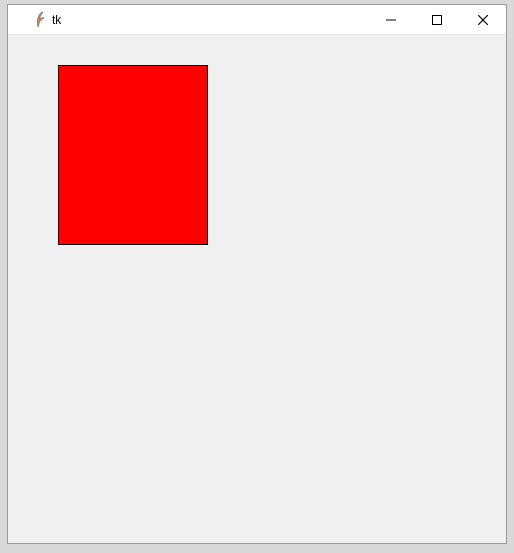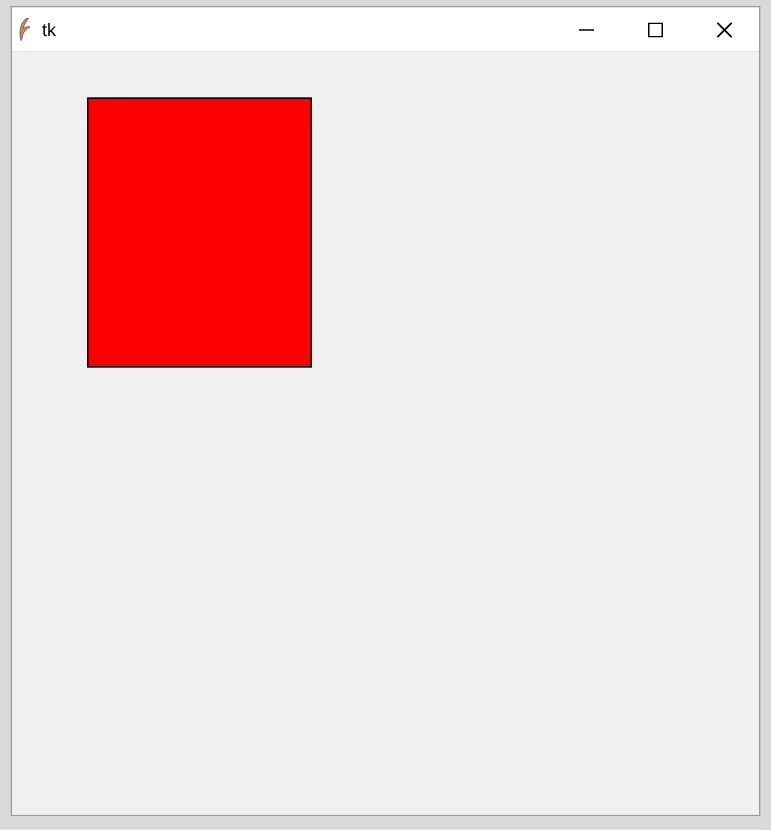--- a/index.html
+++ b/index.html
@@ -27,21 +27,21 @@
       height: 30px;
       background: #ffffff;
       display: flex;
       align-items: center;
       border-bottom: 1px solid #e6e6e6;
     }
     .titlebar-left {
       display: flex;
       align-items: center;
       gap: 6px;
-      padding-left: 0;
+      padding-left: 24px;
       flex: 1;
     }
     .tk-icon svg {
       display: block;
     }
     .title-text {
       font-size: 12px;
       color: #000;
     }
     .window-controls {

